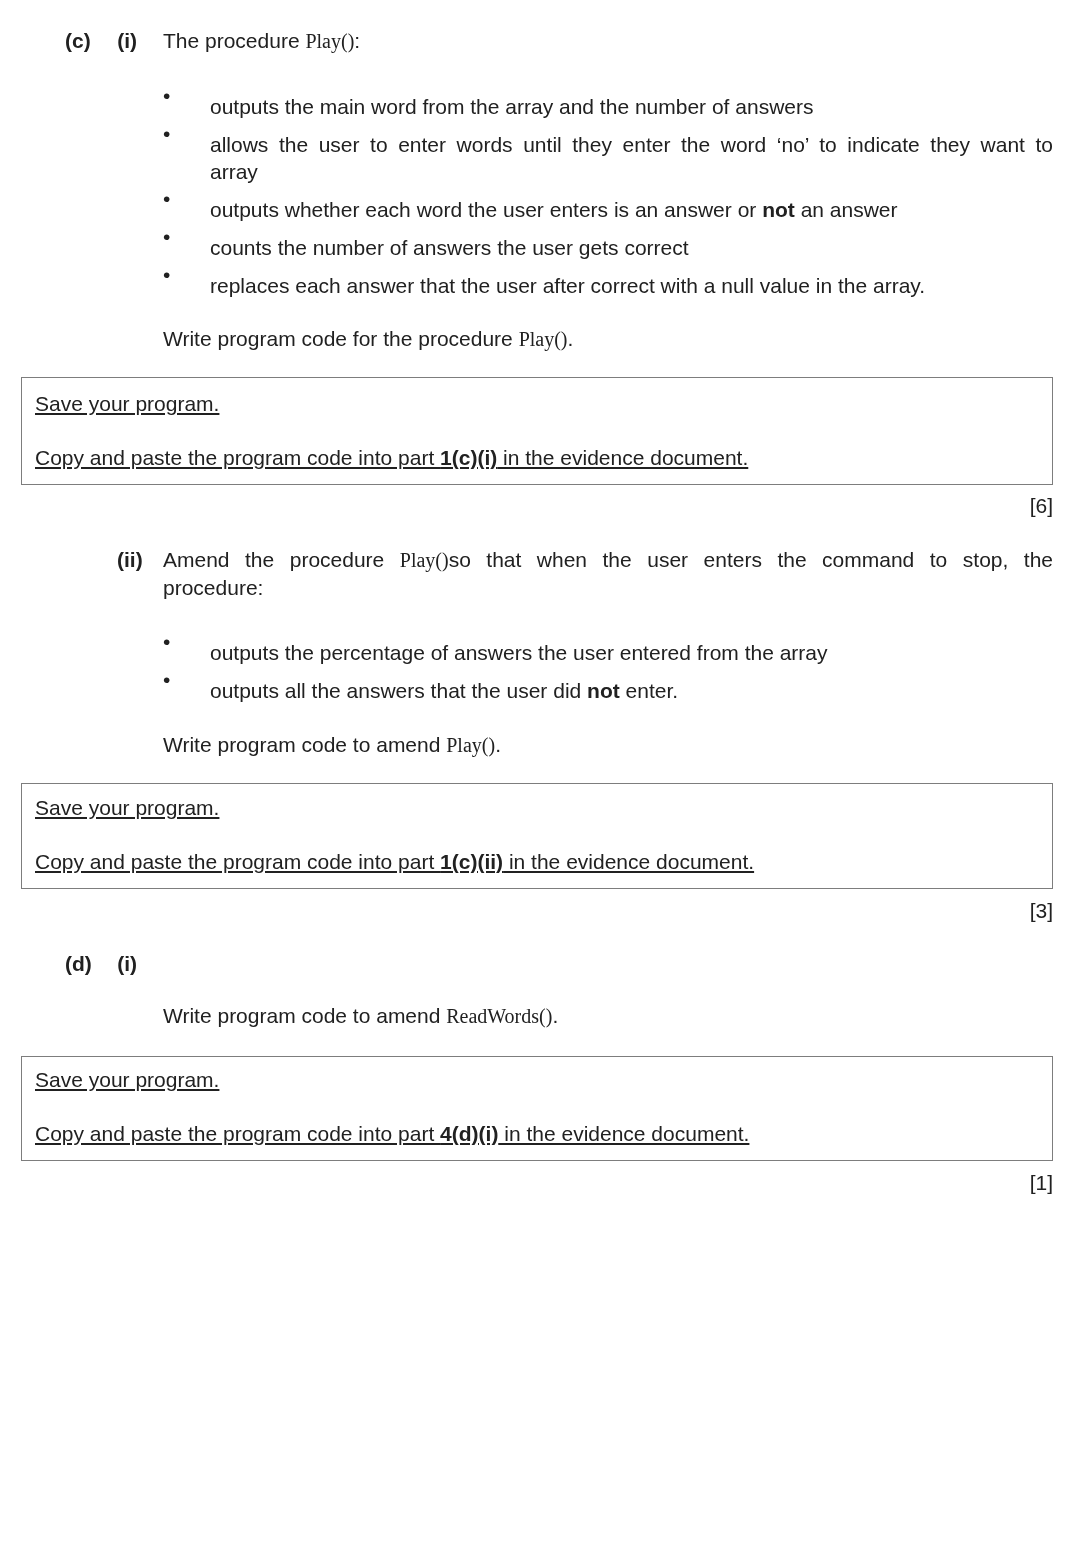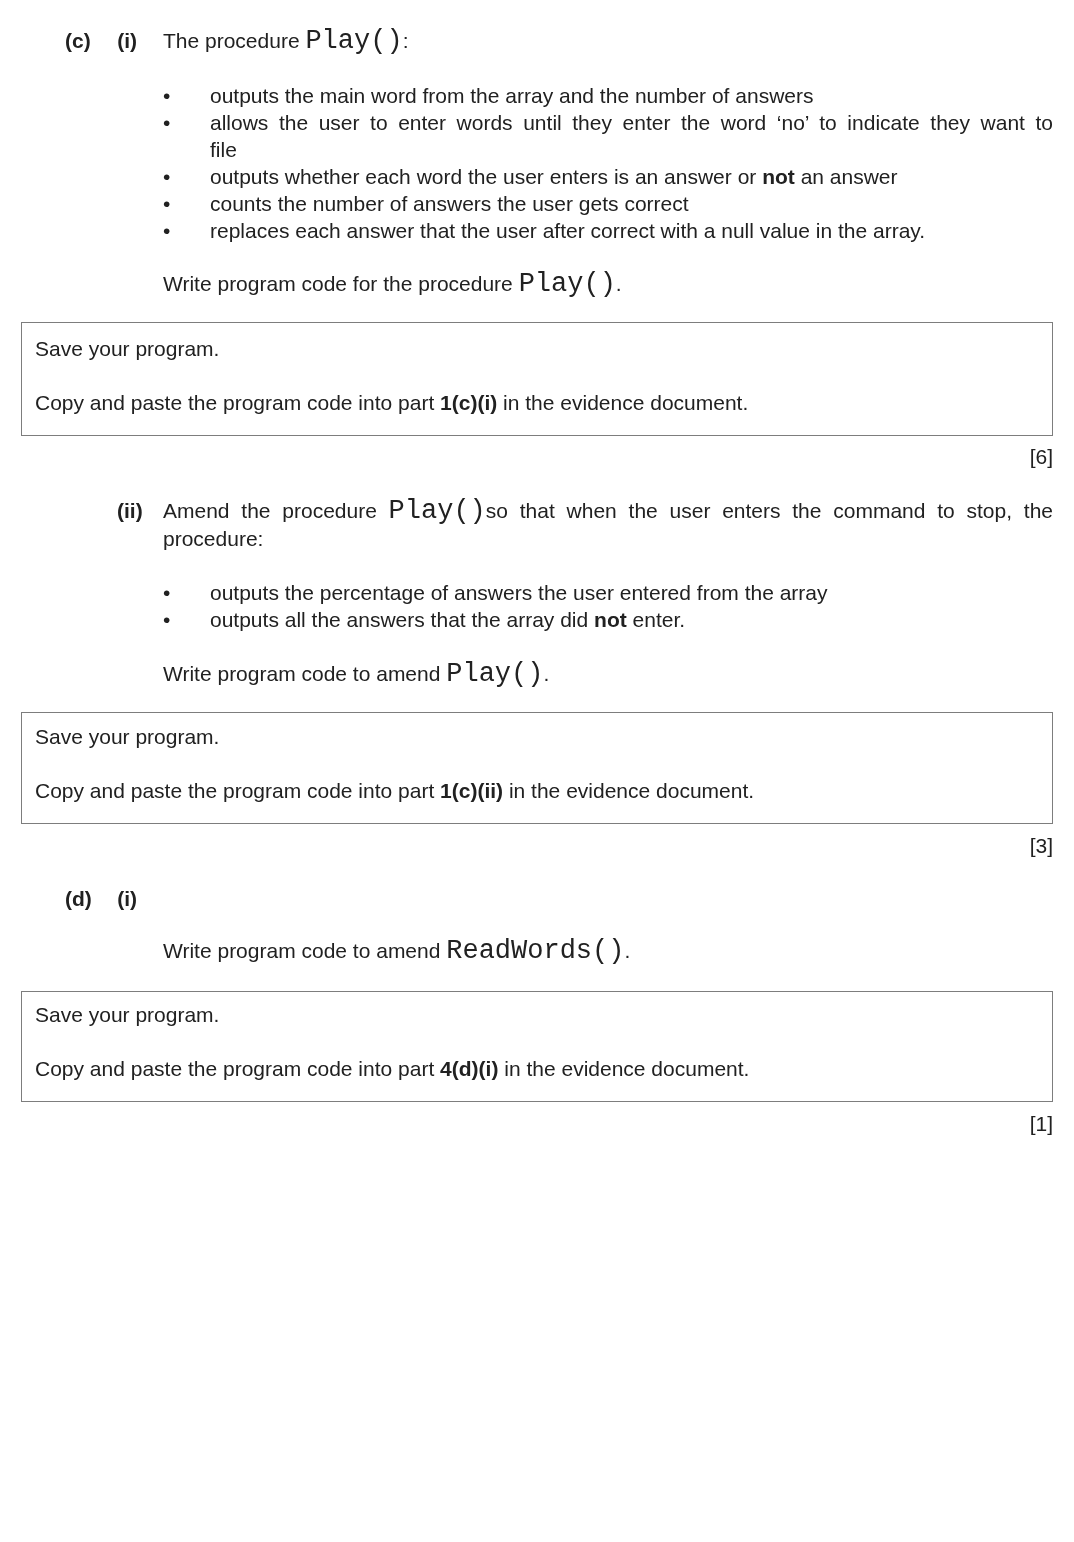--- a/index.html
+++ b/index.html
@@ -14,29 +14,30 @@
     line-height: 27px;
     color: #212121;
     overflow: hidden;
   }
   .row { display: flex; padding-left: 65px; padding-right: 21px; }
   .col-part { width: 52px; flex: 0 0 52px; font-weight: bold; }
   .col-sub  { width: 46px; flex: 0 0 46px; font-weight: bold; text-align: right; padding-right: 26px; }
   .col-text { flex: 1 1 auto; min-width: 0; }
   .bullet-row { display: flex; padding-left: 163px; padding-right: 21px; }
   .bullet-glyph { width: 47px; flex: 0 0 47px; }
-  .bullet-text { flex: 1 1 auto; min-width: 0; }
+  .bullet-text { flex: 1 1 auto; min-width: 0; margin-top: 11px; }
   .jline { display: block; text-align: justify; text-align-last: justify; text-justify: inter-word; }
-  .code { font-family: Liberation Mono, monospace; font-size: 27px; }
+  .code { font-family: Liberation Serif, serif; font-size: 20px; }
   .bold { font-weight: bold; }
   .savebox {
     margin-left: 21px;
     margin-right: 21px;
     border: 1px solid #7d7d7d;
-    padding: 12px 13px 19px 13px;
+    padding: 12px 13px 13px 13px;
+    text-decoration: underline;
   }
   .box-spacer { height: 27px; }
   .marks { text-align: right; padding-right: 21px; }
   
   .mt-27 { margin-top: 27px; }
   .mt-26 { margin-top: 26px; }
   .mt-25 { margin-top: 25px; }
   .mt-24 { margin-top: 24px; }
   .mt-8  { margin-top: 8px; }
   .mt-7  { margin-top: 7px; }
@@ -54,21 +55,21 @@
     <span class="col-text"><span>The procedure </span><span class="code">Play()</span><span>:</span></span>
   </div>
 
   <div class="mt-27">
     <div class="bullet-row">
       <span class="bullet-glyph">•</span>
       <span class="bullet-text">outputs the main word from the array and the number of answers</span>
     </div>
     <div class="bullet-row">
       <span class="bullet-glyph">•</span>
-      <span class="bullet-text"><span class="jline">allows the user to enter words until they enter the word ‘no’ to indicate they want to</span><span>file</span></span>
+      <span class="bullet-text"><span class="jline">allows the user to enter words until they enter the word ‘no’ to indicate they want to</span><span>array</span></span>
     </div>
     <div class="bullet-row">
       <span class="bullet-glyph">•</span>
       <span class="bullet-text"><span>outputs whether each word the user enters is an answer or </span><span class="bold">not</span><span> an answer</span></span>
     </div>
     <div class="bullet-row">
       <span class="bullet-glyph">•</span>
       <span class="bullet-text">counts the number of answers the user gets correct</span>
     </div>
     <div class="bullet-row">
@@ -97,21 +98,21 @@
     <span class="col-text"><span class="jline"><span>Amend the procedure </span><span class="code">Play()</span><span>so that when the user enters the command to stop, the</span></span><span>procedure:</span></span>
   </div>
 
   <div class="mt-27">
     <div class="bullet-row">
       <span class="bullet-glyph">•</span>
       <span class="bullet-text">outputs the percentage of answers the user entered from the array</span>
     </div>
     <div class="bullet-row">
       <span class="bullet-glyph">•</span>
-      <span class="bullet-text"><span>outputs all the answers that the array did </span><span class="bold">not</span><span> enter.</span></span>
+      <span class="bullet-text"><span>outputs all the answers that the user did </span><span class="bold">not</span><span> enter.</span></span>
     </div>
   </div>
 
   <div class="row mt-27">
     <span class="col-part"></span>
     <span class="col-sub"></span>
     <span class="col-text"><span>Write program code to amend </span><span class="code">Play()</span><span>.</span></span>
   </div>
 
   <div class="savebox mt-24 box-pad-10">

